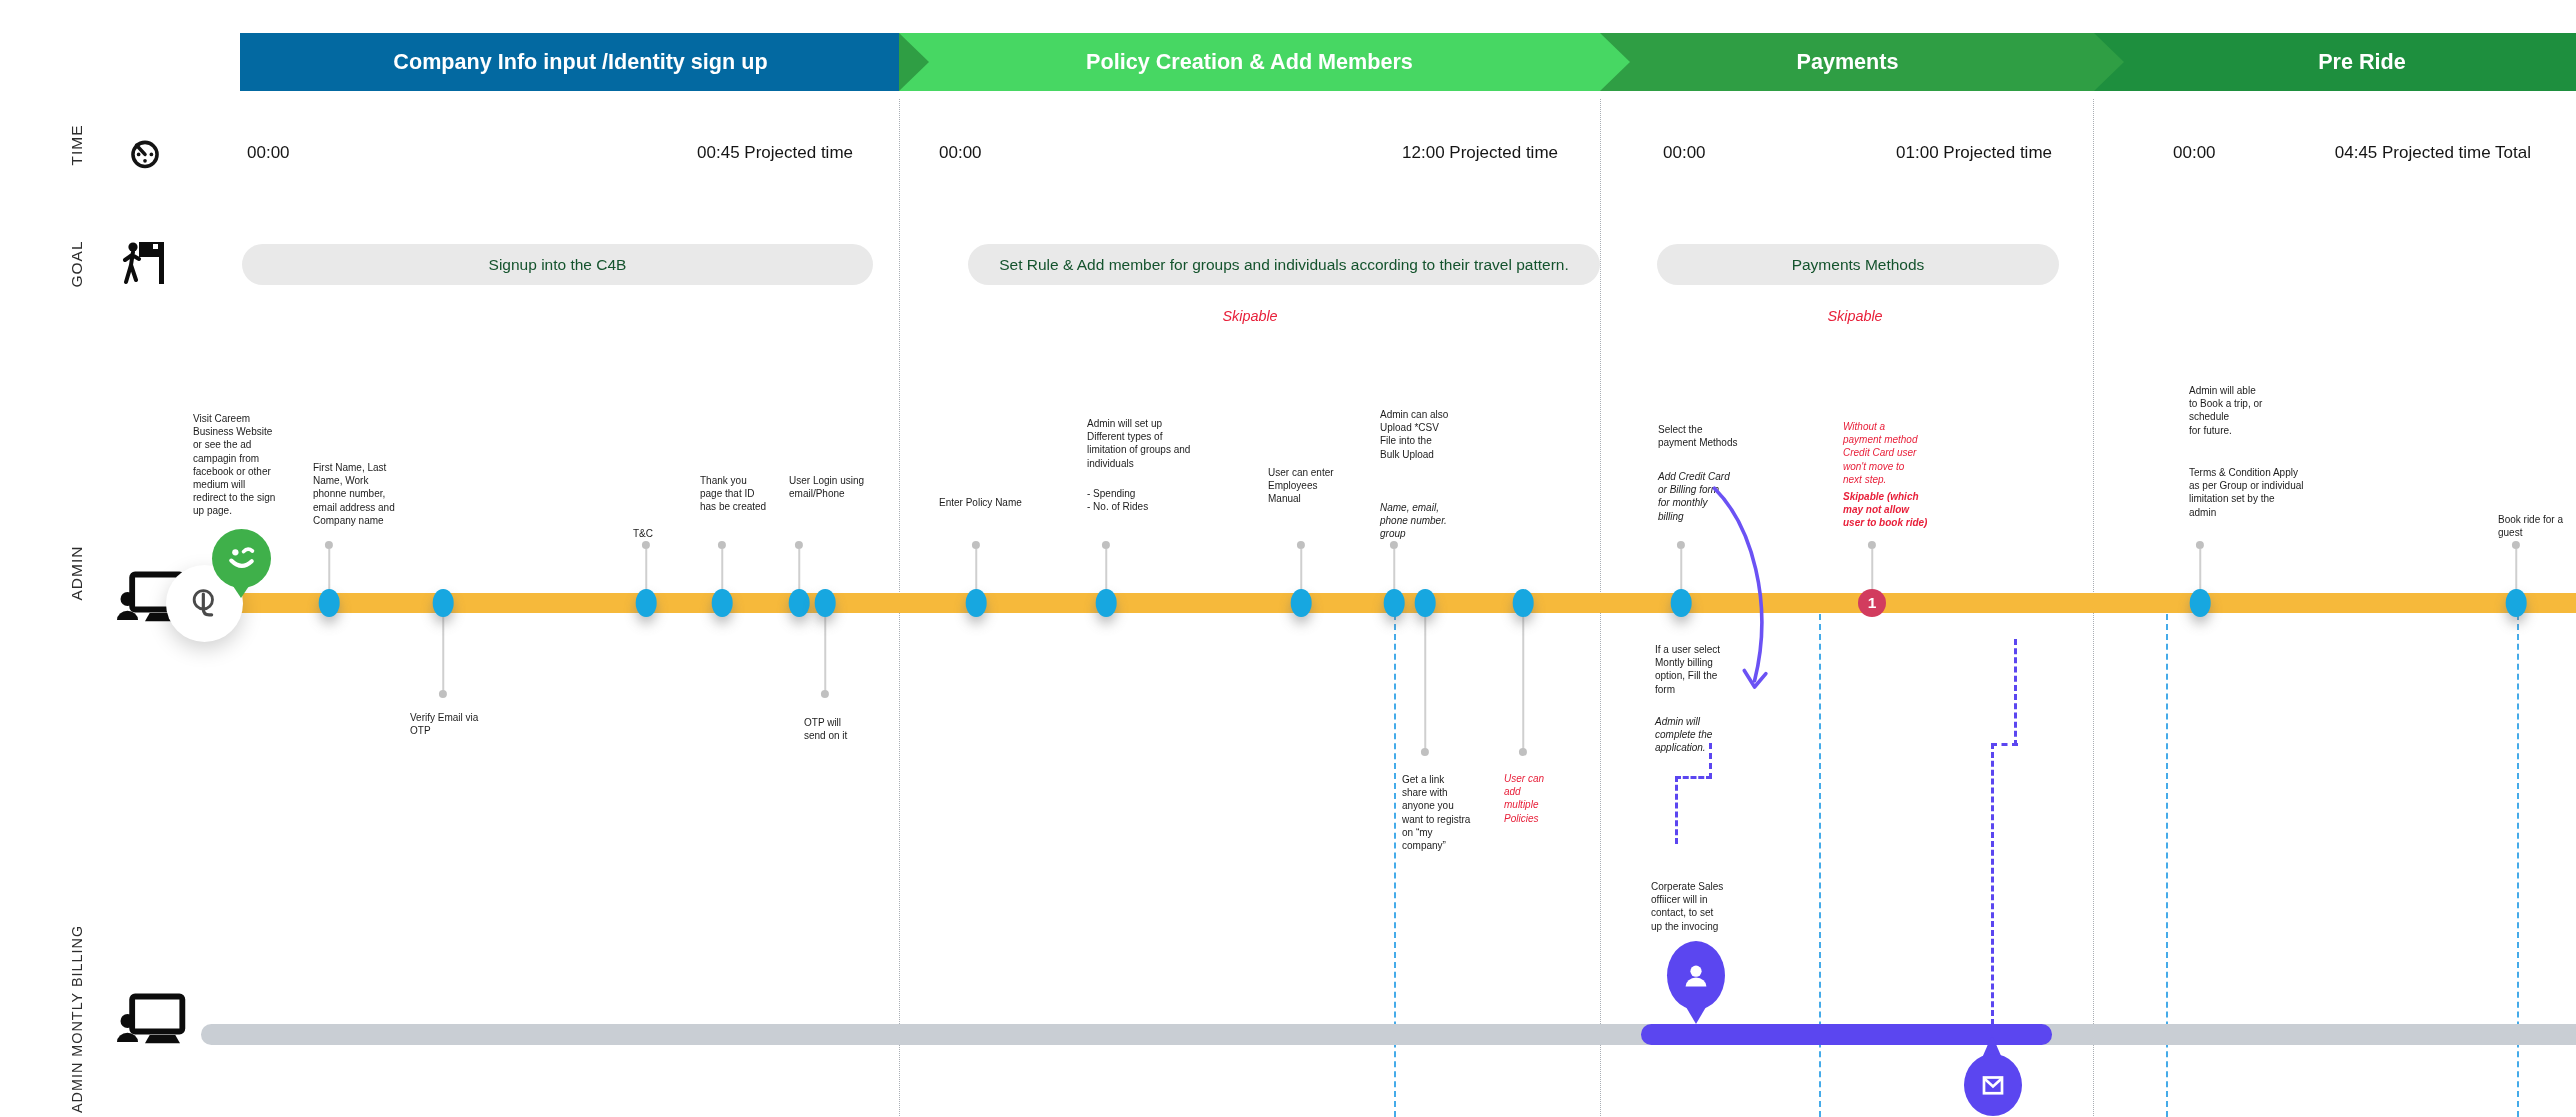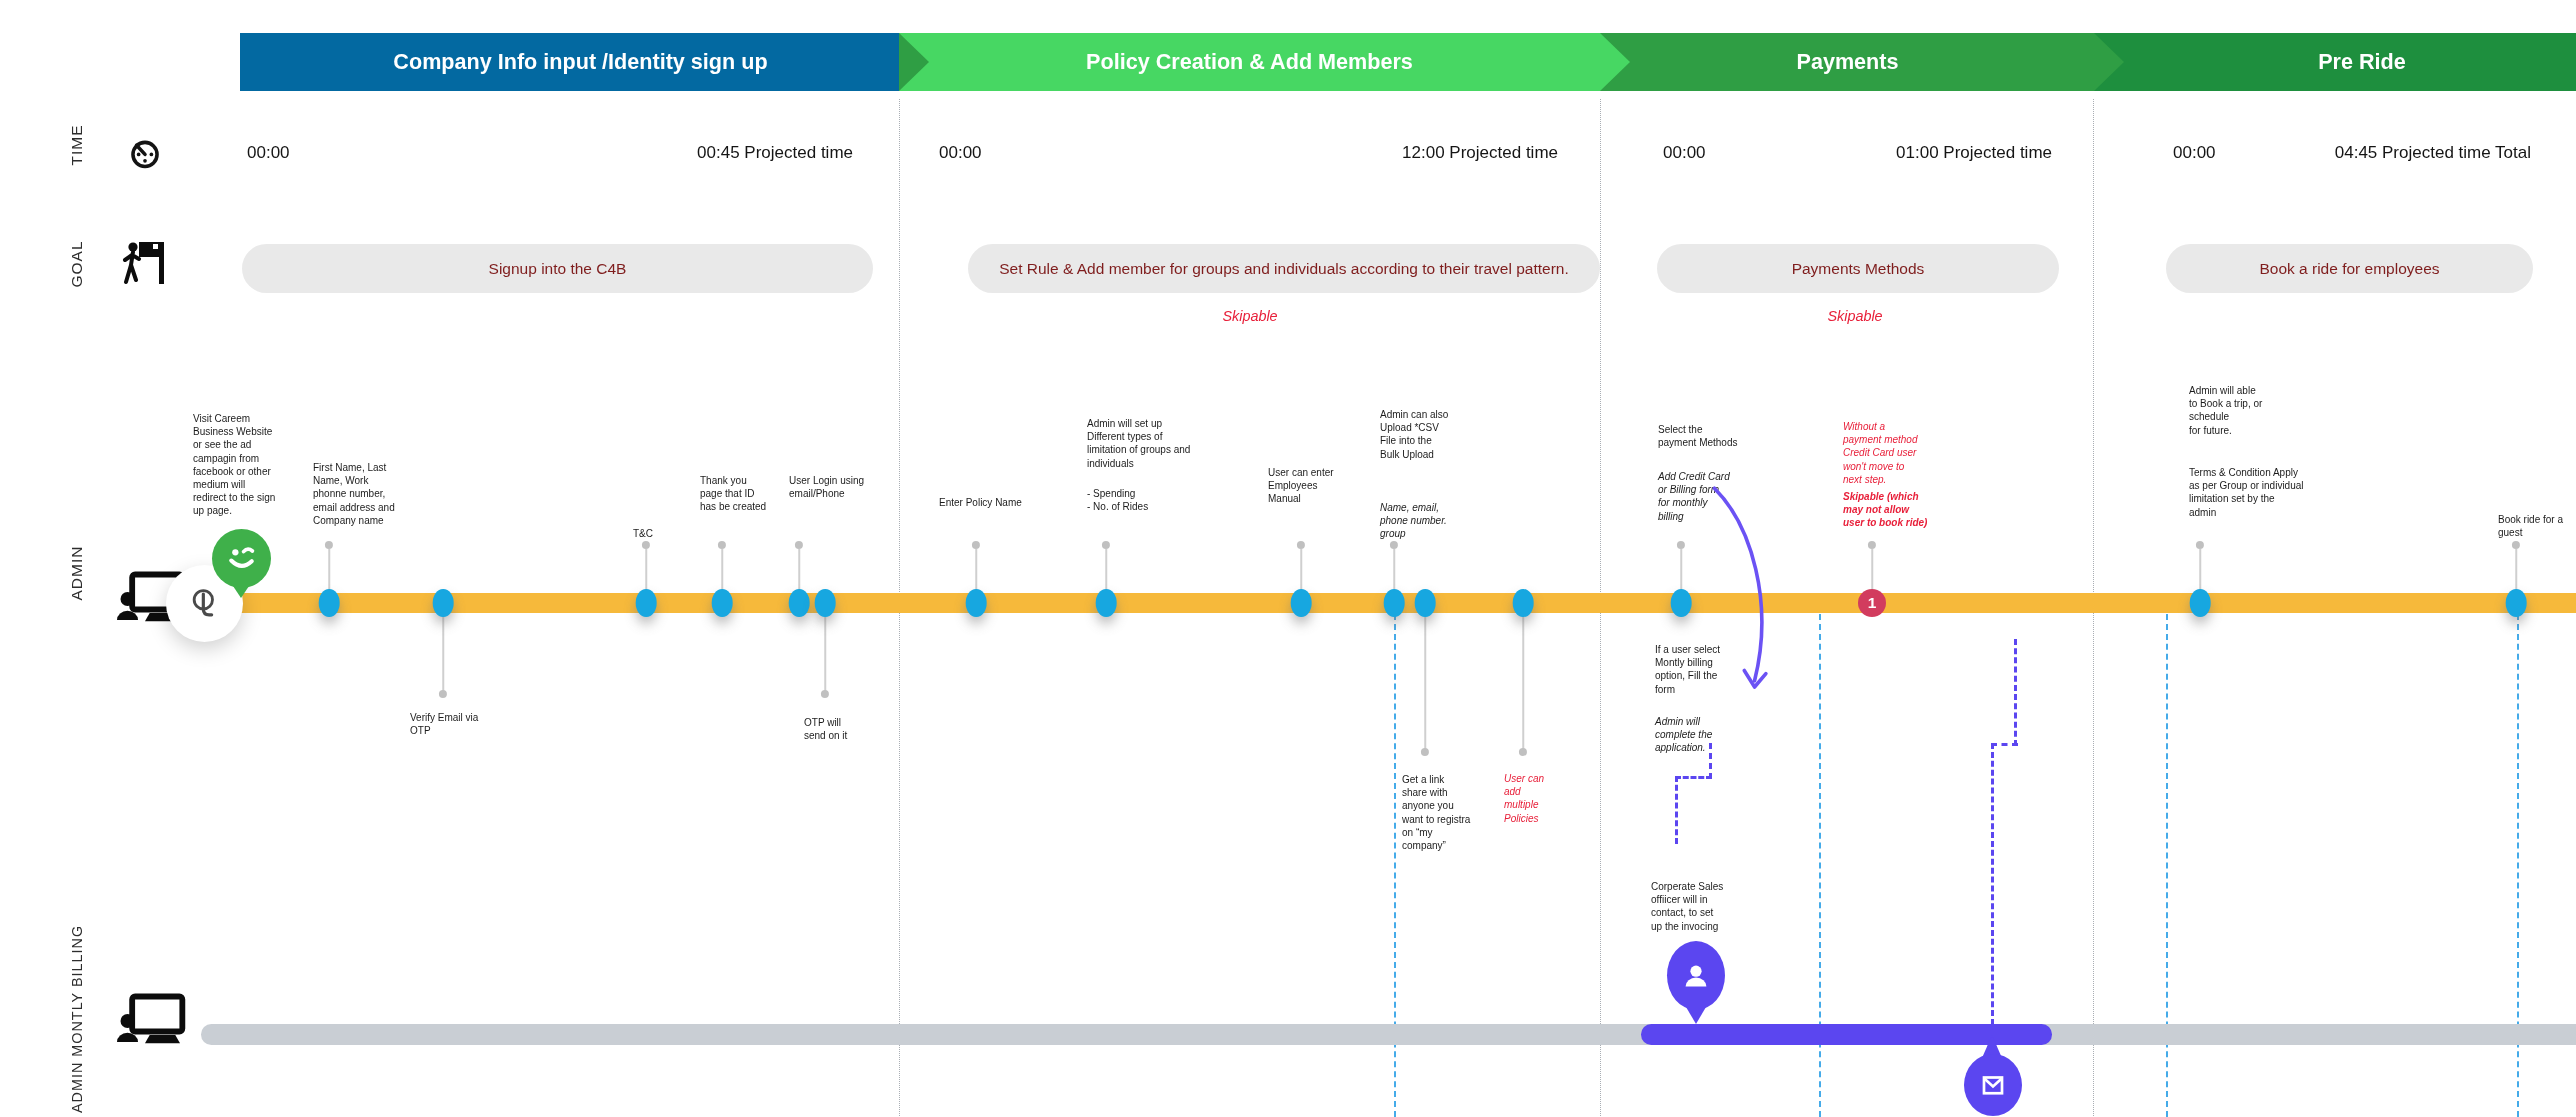--- a/index.html
+++ b/index.html
@@ -13,22 +13,22 @@
   
   .vdot{position:absolute;top:99px;height:1019px;width:0;border-left:1.5px dotted #a9aeb4;}
   .vdash{position:absolute;width:0;border-left:2.6px dashed #45abe9;}
   .pv{position:absolute;width:0;border-left:3.1px dashed #5b46f0;}
   .ph{position:absolute;height:0;border-top:3.1px dashed #5b46f0;}
   
   .lane-label{position:absolute;transform:translate(-50%,-50%) rotate(-90deg);font-size:15.5px;
               color:#2d2d2d;letter-spacing:1px;white-space:nowrap;}
   .timelabel{position:absolute;top:143px;font-size:17px;color:#151515;white-space:nowrap;}
   .t-end{transform:translateX(-100%);}
-  .goalpill{position:absolute;top:244px;height:49px;background:#e9e9e9;border-radius:25px;
-            display:flex;align-items:center;justify-content:center;font-size:15.5px;color:#7f1d1d;}
+  .goalpill{position:absolute;top:244px;height:41px;background:#e9e9e9;border-radius:25px;
+            display:flex;align-items:center;justify-content:center;font-size:15.5px;color:#14532d;}
   .skip{position:absolute;top:308px;transform:translateX(-50%);font-size:14.4px;font-style:italic;color:#e8203a;}
   
   .timebar{position:absolute;left:216px;top:593px;width:2395px;height:19.6px;background:#f6b93b;border-radius:9.8px;}
   .dot{position:absolute;width:20.6px;height:28px;border-radius:50%;background:#17a7e0;
        transform:translate(-50%,-50%);top:603px;box-shadow:0 7.2px 11.3px rgba(110,110,110,.45);z-index:3;}
   .stem{position:absolute;width:1.5px;background:#cfcfcf;transform:translateX(-50%);}
   .cap{position:absolute;width:8.2px;height:8.2px;border-radius:50%;background:#c0c0c0;transform:translate(-50%,-50%);}
   .marker1{position:absolute;left:1872px;top:603px;width:28px;height:28px;border-radius:50%;background:#d23c5e;
            transform:translate(-50%,-50%);display:flex;align-items:center;justify-content:center;
            color:#fff;font-weight:bold;font-size:15.5px;z-index:4;}
@@ -126,23 +126,20 @@
   <div class="timelabel t-end" style="left:2531px;">04:45 Projected time Total</div>
 
   <div class="goalpill" style="left:242px;width:631px;">
       <span>Signup into the C4B</span>
     </div>
   <div class="goalpill" style="left:968px;width:632px;">
       <span>Set Rule &amp; Add member for groups and individuals according to their travel pattern.</span>
     </div>
   <div class="goalpill" style="left:1657px;width:402px;">
       <span>Payments Methods</span>
-    </div>
-  <div class="goalpill" style="left:2166px;width:367px;">
-      <span>Book a ride for employees</span>
     </div>
   <div class="skip" style="left:1250px;">Skipable</div>
   <div class="skip" style="left:1855px;">Skipable</div>
 
   <div class="timebar"></div>
 
   <div class="vdash" style="left:1394px;top:614px;height:503px;"></div>
   <div class="vdash" style="left:1819px;top:614px;height:503px;"></div>
   <div class="vdash" style="left:2166px;top:614px;height:503px;"></div>
   <div class="vdash" style="left:2517px;top:614px;height:503px;"></div>

